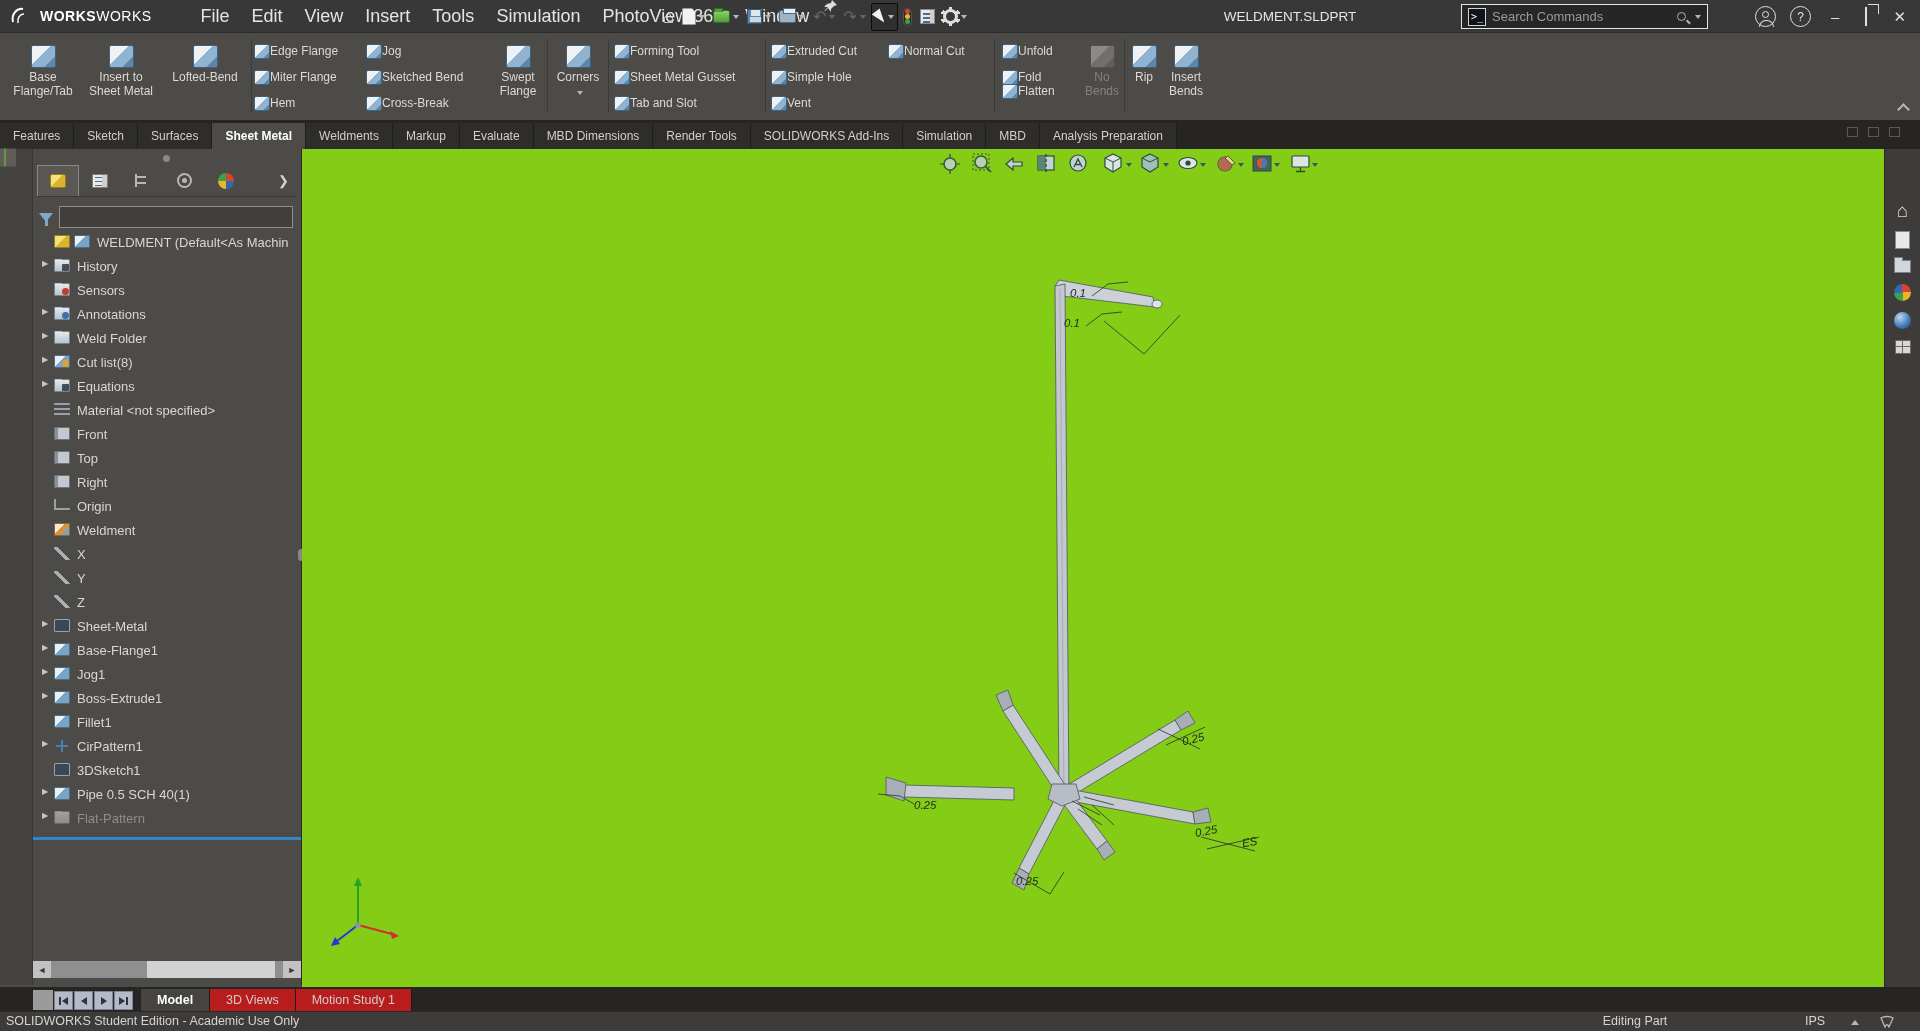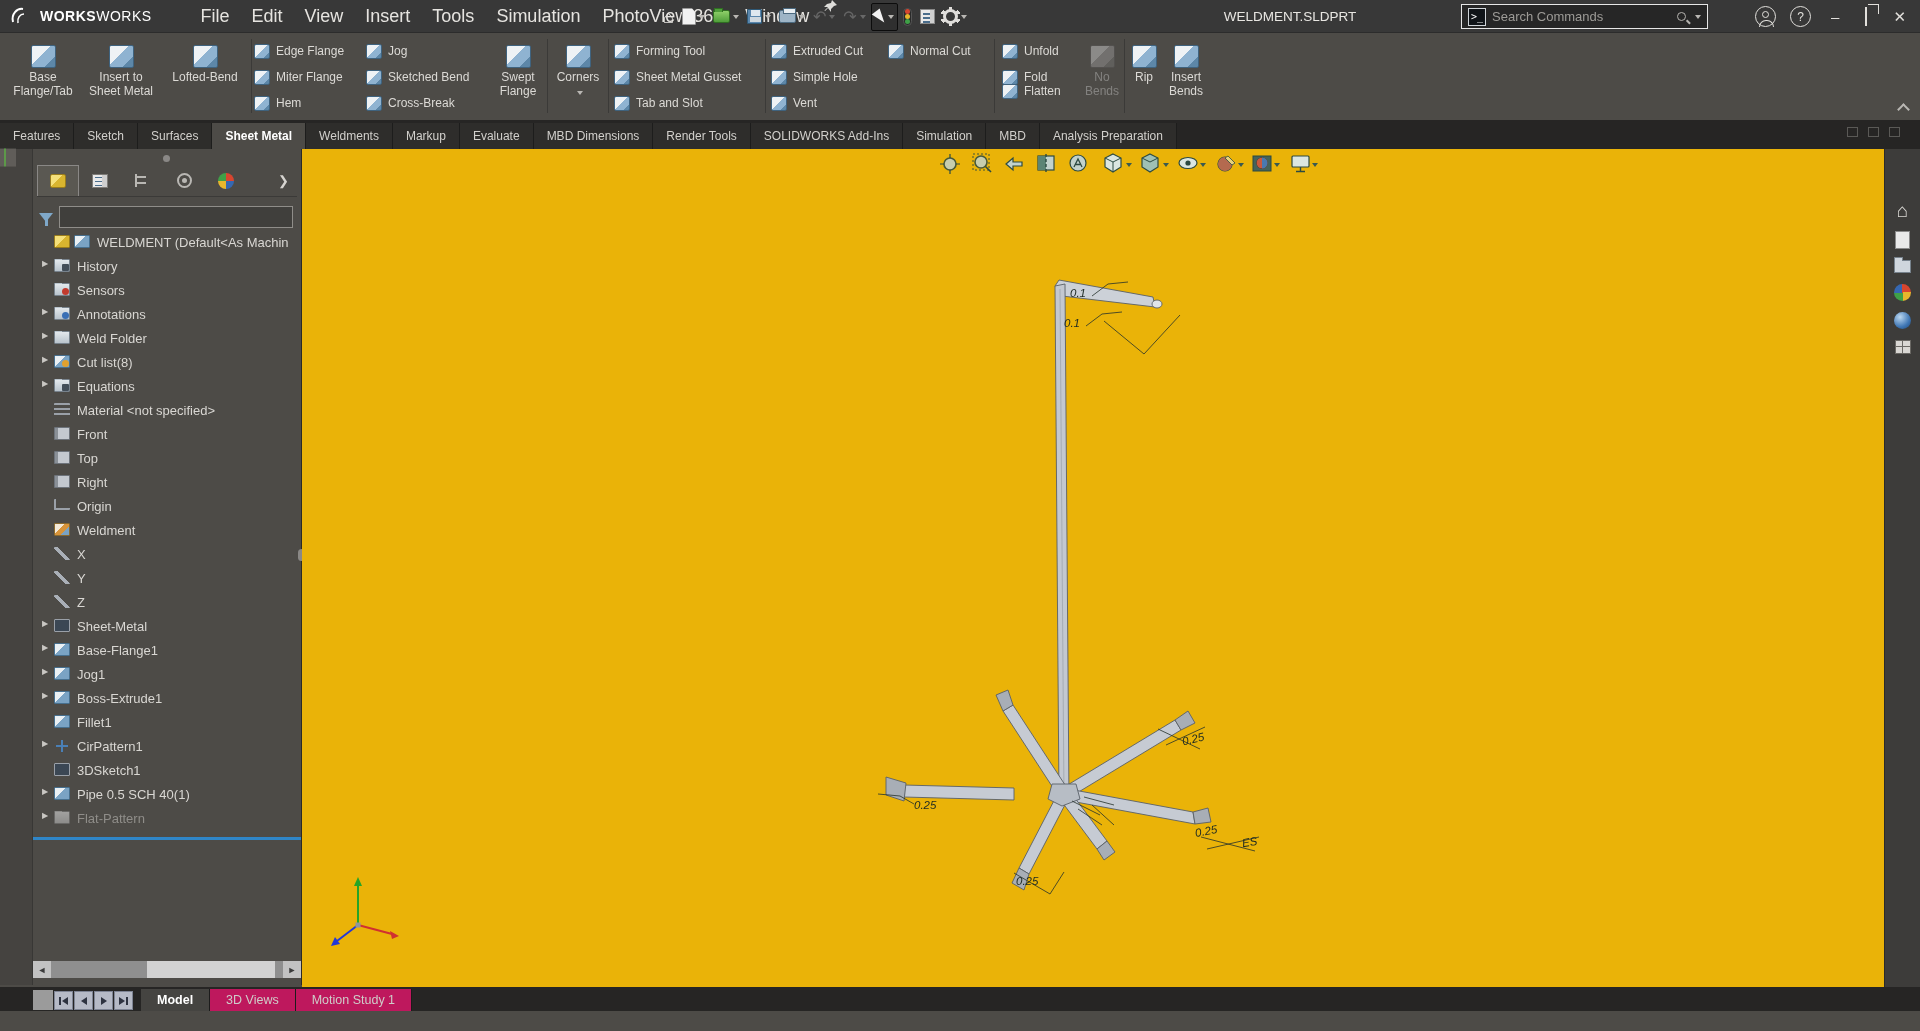--- a/index.html
+++ b/index.html
@@ -71,21 +71,21 @@
 
   
   .ribbon{position:absolute;left:0;top:33px;width:1920px;height:88px;background:#4d4b47;border-bottom:1px solid #262524}
   .rdiv{position:absolute;top:6px;height:74px;width:1px;background:#3b3a38}
   .rbig{position:absolute;text-align:center;font-size:12px;color:#dcdad6;line-height:14px}
   .rbig .ri24{margin:0 auto 2px auto}
   .ri24{width:25px;height:23px;background:linear-gradient(135deg,#eef2f5 0 42%,#8fb3d1 42% 76%,#5d87a8 76%);
         border:1px solid #3f637f;border-radius:2px}
   .ri16{width:16px;height:15px;background:linear-gradient(135deg,#eef2f5 0 45%,#8fb3d1 45% 78%,#5d87a8 78%);
         border:1px solid #3f637f;border-radius:2px;flex:0 0 16px}
-  .rrow{position:absolute;height:20px;display:flex;align-items:center;gap:6px;font-size:12px;
+  .rrow{position:absolute;height:20px;display:flex;align-items:center;font-size:12px;
         color:#dcdad6;white-space:nowrap}
   .rib-collapse{position:absolute;right:12px;bottom:6px;width:9px;height:9px;border-top:2px solid #b9b7b3;
                 border-left:2px solid #b9b7b3;transform:rotate(45deg)}
 
   
   .tabrow{position:absolute;left:0;top:121px;width:1920px;height:28px;background:#262524;display:flex;align-items:stretch}
   .ctab{display:flex;align-items:center;padding:0 13px;font-size:12px;color:#d2d0cc;background:#2e2d2b;
         border-right:1px solid #1d1d1c;margin-top:2px}
   .ctab.active{background:#4d4b47;color:#fff;font-weight:bold}
   .tabrow-icons{position:absolute;right:20px;top:6px;display:flex;gap:10px;opacity:.45}
@@ -147,21 +147,21 @@
   .ti.material{background:repeating-linear-gradient(#9aa0a8 0 2px,transparent 2px 5px);border:none;width:14px}
   .ti.gray{filter:grayscale(1);opacity:.55}
   .rollback{position:absolute;left:0;top:688px;right:0;height:3px;background:#2f86c8}
   .fm-hscroll{position:absolute;left:0;top:812px;right:0;height:17px;display:flex}
   .scr-btn{width:18px;height:17px;background:#c2c2c2;display:flex;align-items:center;justify-content:center;
            font-size:9px;color:#3a3a3a}
   .scr-track{flex:1;background:#8f8f8f;position:relative}
   .scr-thumb{position:absolute;left:96px;width:128px;top:0;bottom:0;background:#d2d2d2}
 
   
-  .viewport{position:absolute;left:302px;top:149px;width:1582px;height:838px;background:#eab308;overflow:hidden}
+  .viewport{position:absolute;left:302px;top:149px;width:1582px;height:838px;background:#84cc16;overflow:hidden}
   .headsup{position:absolute;left:638px;top:3px}
   .dim{position:absolute;font-size:11.5px;color:#1e2a23;font-style:italic}
 
   
   .taskpane{position:absolute;left:1884px;top:149px;width:36px;height:838px;background:#3d3c3a;border-left:1px solid #2b2a28;
             display:flex;flex-direction:column;align-items:center}
   .tp-home{margin-top:52px;font-size:19px;color:#d9d7d3;line-height:1}
   .tp-ic{margin-top:11px}
   .tp-page{width:15px;height:18px;background:#e9e9e9;border:1px solid #8a8a8a}
   .tp-folder{width:17px;height:13px;background:#cfd6dd;border:1px solid #77828c;position:relative}
@@ -176,21 +176,21 @@
   
   .bottombar{position:absolute;left:0;top:987px;width:1920px;height:24px;background:#262524;display:flex;align-items:flex-end}
   .bb-corner{width:20px;height:20px;background:#9b9b9b;margin-left:33px;margin-bottom:1px}
   .navbtn{width:19px;height:19px;background:#b6bac6;border:1px solid #7e8494;margin-left:1px;margin-bottom:1px;
           display:flex;align-items:center;justify-content:center;gap:1px}
   .navbtn i{display:block}
   .tri-l{width:0;height:0;border-top:4px solid transparent;border-bottom:4px solid transparent;border-right:6px solid #2e3340}
   .tri-r{width:0;height:0;border-top:4px solid transparent;border-bottom:4px solid transparent;border-left:6px solid #2e3340}
   .bar-v{width:2px;height:8px;background:#2e3340}
   .btab{height:22px;display:flex;align-items:center;padding:0 16px;font-size:12.5px;color:#cfcdc9;
-        background:#be185d;border-right:1px solid #1c1c1c;margin-bottom:0}
+        background:#b91c1c;border-right:1px solid #1c1c1c;margin-bottom:0}
   .btab.first{margin-left:8px}
   .btab.active{background:#454441;color:#fff;font-weight:bold}
   .statusbar{position:absolute;left:0;top:1011px;width:1920px;height:20px;background:#3d3c3a;
              border-top:1px solid #2b2a28;font-size:12.5px;color:#d6d4d0}
   .status-left{position:absolute;left:6px;top:2px}
   .status-mode{position:absolute;left:1585px;top:2px;width:100px;text-align:center}
   .status-units{position:absolute;left:1805px;top:2px}
   .status-caret{position:absolute;left:1851px;top:8px;width:0;height:0;border-left:4px solid transparent;
                 border-right:4px solid transparent;border-bottom:5px solid #b9b7b3}
   .status-tray{position:absolute;left:1880px;top:3px}
@@ -755,14 +755,25 @@
       </span>
     <span class="navbtn">
         <i class="tri-r"></i>
         <i class="bar-v"></i>
       </span>
     <span class="btab first active">Model</span>
     <span class="btab">3D Views</span>
     <span class="btab">Motion Study 1</span>
   </div>
 
+  <div class="statusbar">
+    <span class="status-left">SOLIDWORKS Student Edition - Academic Use Only</span>
+    <span class="status-mode">Editing Part</span>
+    <span class="status-units">IPS</span>
+    <span class="status-caret"></span>
+    <span class="status-tray">
+      <svg width="14" height="13" viewBox="0 0 14 13">
+          <path d="M1 3 C4 1 10 1 13 3 L9 12 C8 9 6 9 5 12 Z" fill="none" stroke="#b9b7b3" stroke-width="1.3"></path>
+        </svg>
+    </span>
+  </div>
 
 </div>
 
 </body></html>

